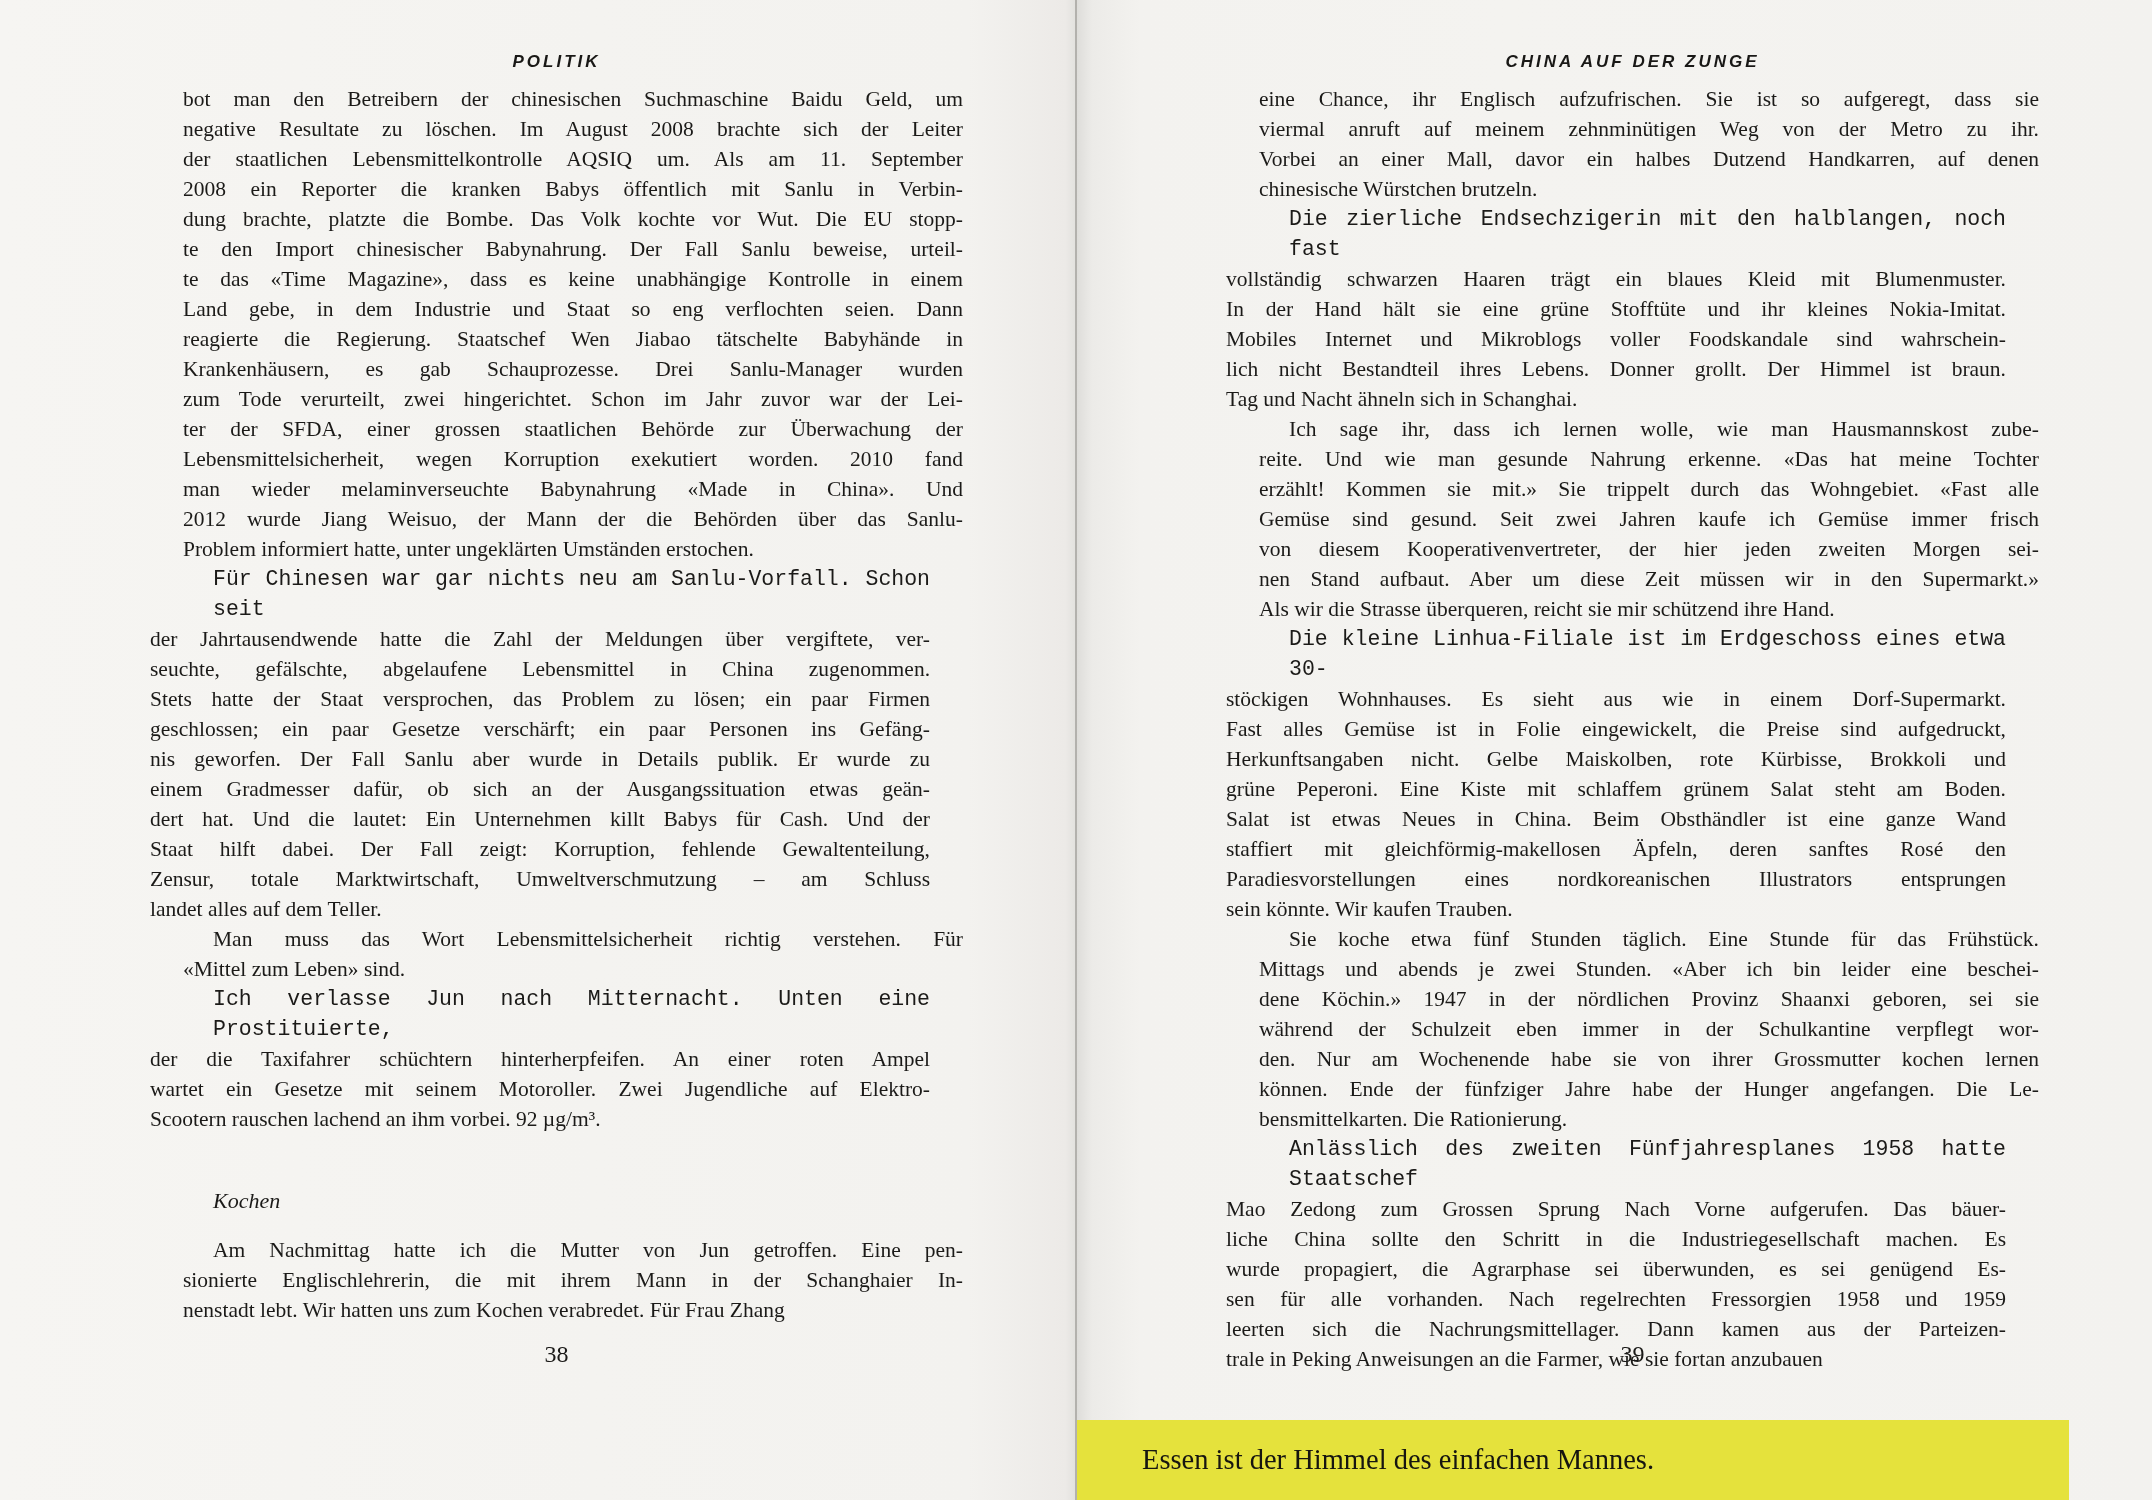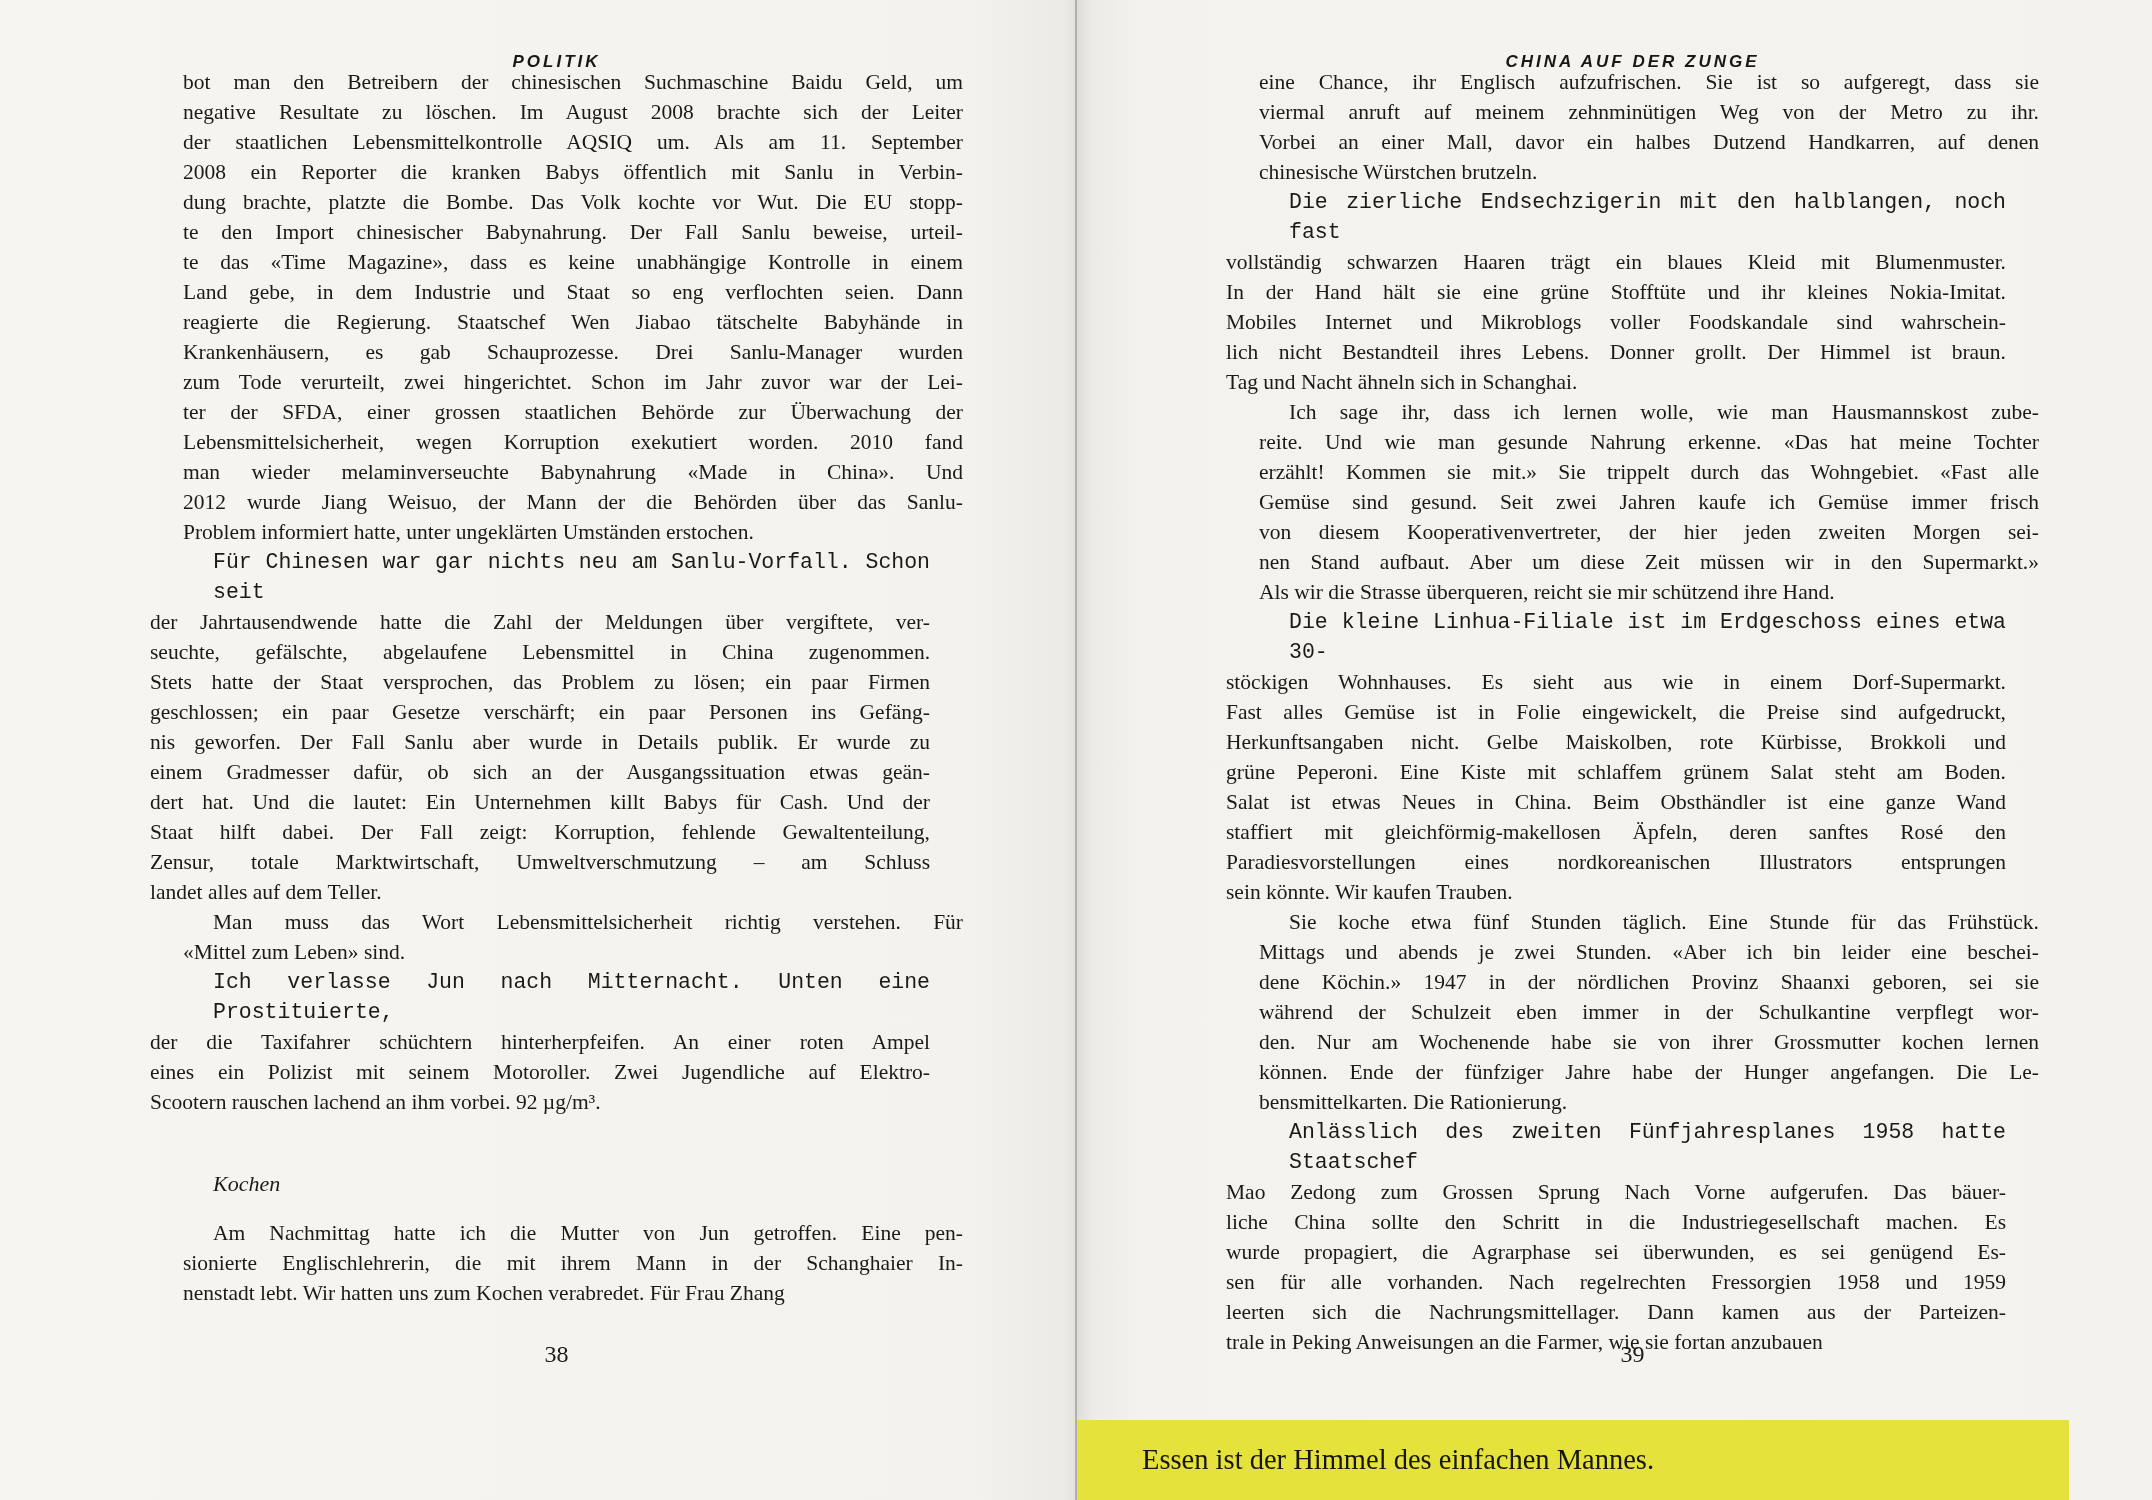--- a/index.html
+++ b/index.html
@@ -29,21 +29,21 @@
   }
   .running-header {
     position:absolute; top:52px; left:150px; width:813px;
     text-align:center;
     font-family:"Liberation Sans", sans-serif;
     font-weight:bold; font-style:italic;
     font-size:17px; letter-spacing:3px;
     color:#191816;
   }
   .textcol {
-    position:absolute; top:67px; left:150px; width:813px;
+    position:absolute; top:84px; left:150px; width:813px;
     font-size:21.5px; line-height:30px;
   }
   .para { width:780px; }
   .para.shift-a { margin-left:33px; }
   .para.shift-b { margin-left:0; }
   .line { text-align:justify; text-align-last:justify; white-space:normal; }
   .line.last { text-align-last:left; }
   .para.indent.shift-a .line.first { padding-left:30px; }
   .para.indent.shift-b .line.first { padding-left:63px;font-family:Liberation Mono, monospace; }
   .section-heading {
@@ -105,21 +105,21 @@
           <div class="line">Zensur, totale Marktwirtschaft, Umweltverschmutzung – am Schluss</div>
           <div class="line last">landet alles auf dem Teller.</div>
         </div>
         <div class="para shift-a indent">
           <div class="line first">Man muss das Wort Lebensmittelsicherheit richtig verstehen. Für</div>
           <div class="line last">«Mittel zum Leben» sind.</div>
         </div>
         <div class="para shift-b indent">
           <div class="line first">Ich verlasse Jun nach Mitternacht. Unten eine Prostituierte,</div>
           <div class="line">der die Taxifahrer schüchtern hinterherpfeifen. An einer roten Ampel</div>
-          <div class="line">eines ein Polizist mit seinem Motoroller. Zwei Jugendliche auf Elektro-</div>
+          <div class="line">wartet ein Gesetze mit seinem Motoroller. Zwei Jugendliche auf Elektro-</div>
           <div class="line last">Scootern rauschen lachend an ihm vorbei. 92 µg/m³.</div>
         </div>
         <div class="section-heading">Kochen</div>
         <div class="para shift-a indent">
           <div class="line first">Am Nachmittag hatte ich die Mutter von Jun getroffen. Eine pen-</div>
           <div class="line">sionierte Englischlehrerin, die mit ihrem Mann in der Schanghaier In-</div>
           <div class="line last">nenstadt lebt. Wir hatten uns zum Kochen verabredet. Für Frau Zhang</div>
         </div>
       </div>
     <div class="page-number">38</div>

